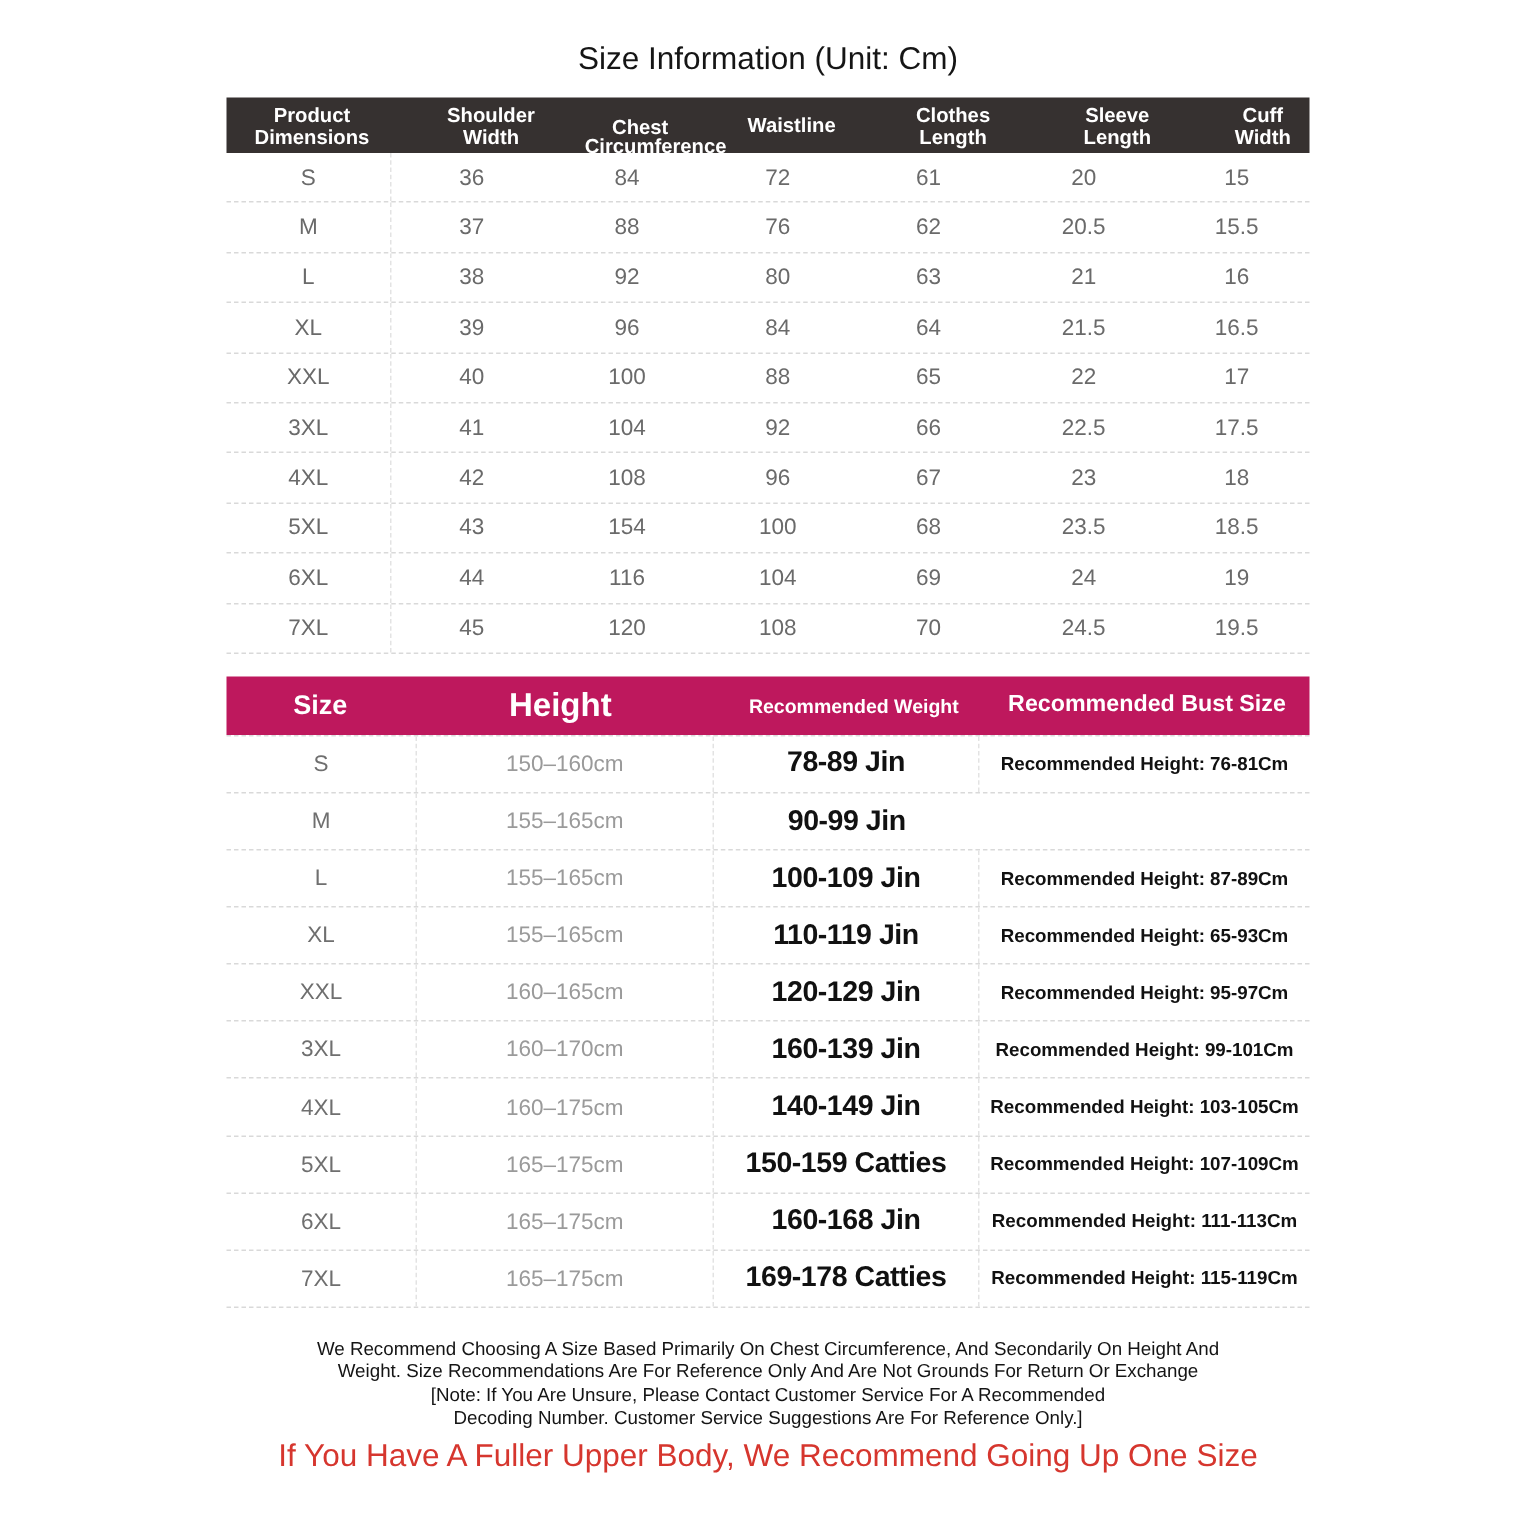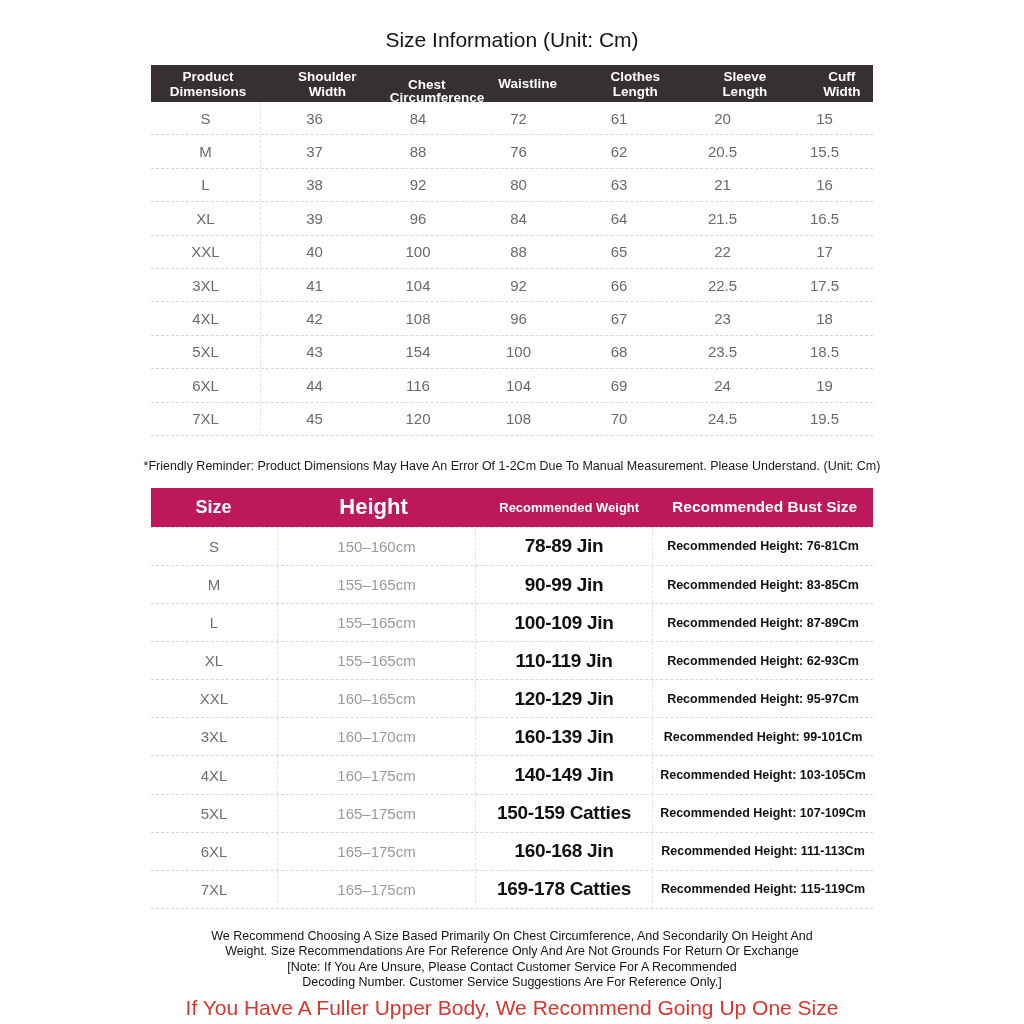--- a/index.html
+++ b/index.html
@@ -231,56 +231,54 @@
     <span class="c">45</span>
     <span class="c">120</span>
     <span class="c">108</span>
     <span class="c">70</span>
     <span class="c">24.5</span>
     <span class="c">19.5</span>
   </div>
 </div>
   </div>
 
-  <p class="reminder">*Friendly Reminder: Product Dimensions May Have An Error Of 1-2Cm Due To Manual Measurement. Please Understand. (Unit: Cm)</p>
 
   <div class="tbl t2-wrap">
     <div class="t2-header">
       <div class="hc h2-size">Size</div>
       <div class="hc h2-height">Height</div>
       <div class="hc h2-weight">Recommended Weight</div>
       <div class="hc h2-bust">Recommended Bust Size</div>
     </div>
     <div id="t2-body" class="t2-body">
   <div class="t2-row">
     <span class="c t2-size">S</span>
     <span class="c t2-height">150–160cm</span>
     <span class="c t2-weight">78-89 Jin</span>
     <span class="c t2-bust">Recommended Height: 76-81Cm</span>
   </div>
 
   <div class="t2-row">
     <span class="c t2-size">M</span>
     <span class="c t2-height">155–165cm</span>
     <span class="c t2-weight">90-99 Jin</span>
-    <span class="c t2-bust">Recommended Height: 83-85Cm</span>
   </div>
 
   <div class="t2-row">
     <span class="c t2-size">L</span>
     <span class="c t2-height">155–165cm</span>
     <span class="c t2-weight">100-109 Jin</span>
     <span class="c t2-bust">Recommended Height: 87-89Cm</span>
   </div>
 
   <div class="t2-row">
     <span class="c t2-size">XL</span>
     <span class="c t2-height">155–165cm</span>
     <span class="c t2-weight">110-119 Jin</span>
-    <span class="c t2-bust">Recommended Height: 62-93Cm</span>
+    <span class="c t2-bust">Recommended Height: 65-93Cm</span>
   </div>
 
   <div class="t2-row">
     <span class="c t2-size">XXL</span>
     <span class="c t2-height">160–165cm</span>
     <span class="c t2-weight">120-129 Jin</span>
     <span class="c t2-bust">Recommended Height: 95-97Cm</span>
   </div>
 
   <div class="t2-row">

